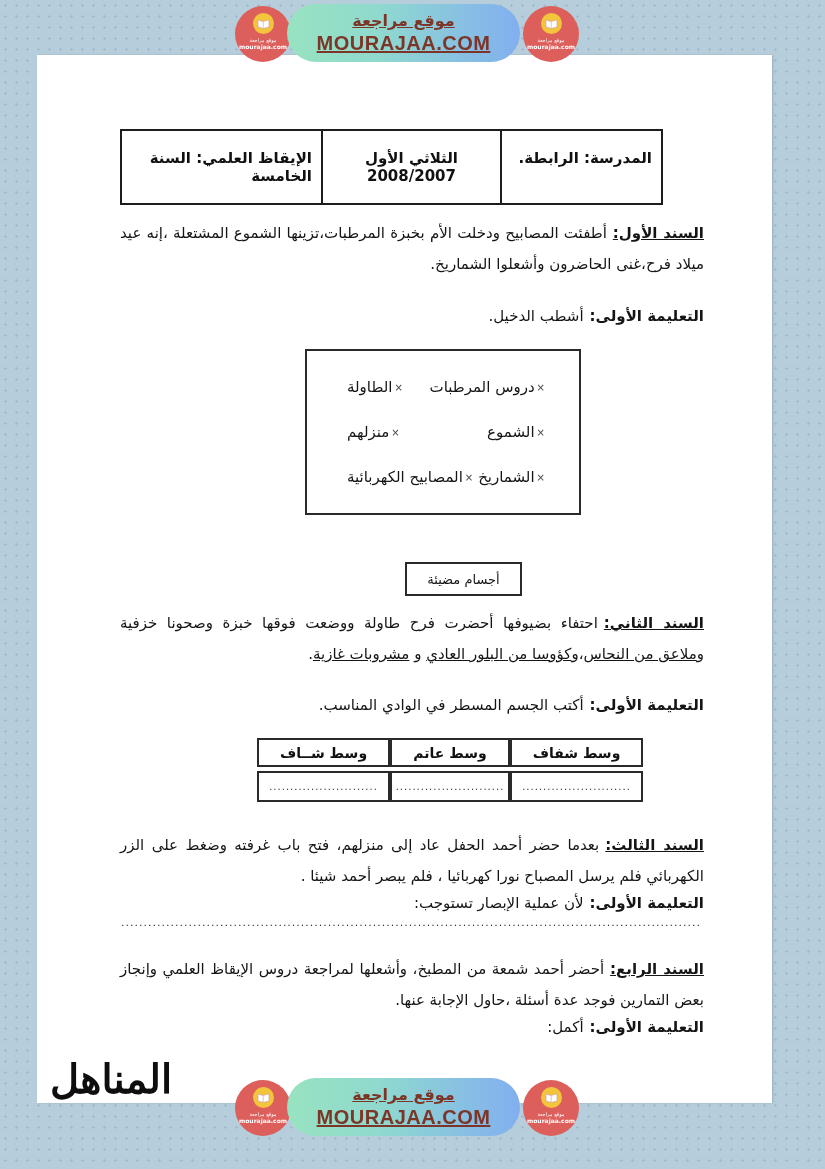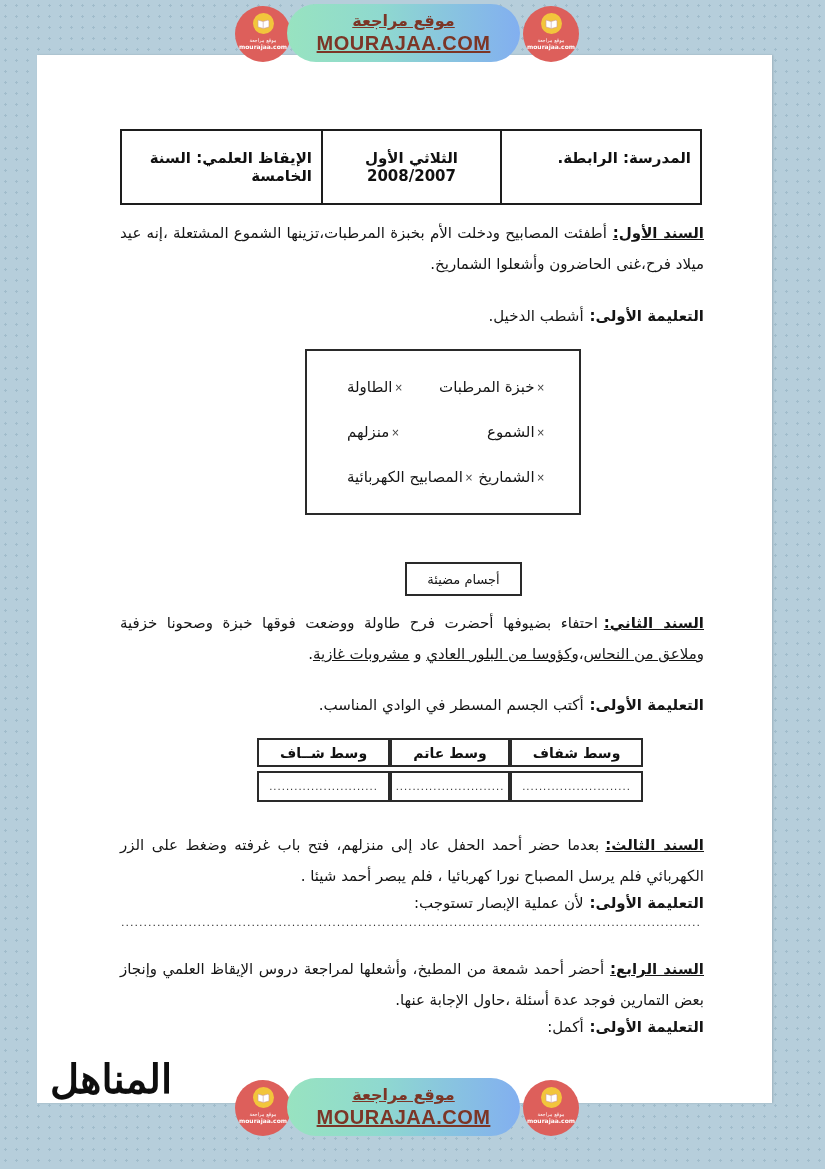--- a/index.html
+++ b/index.html
@@ -28,21 +28,21 @@
     display:flex;flex-direction:column;align-items:center;padding-top:7px;box-sizing:border-box;
     z-index:4;cursor:pointer;
   }
   .badge .coin{width:21px;height:21px;border-radius:50%;background:#f2c53c;display:flex;align-items:center;justify-content:center;}
   .badge .t1{color:#ffffff;font-size:5px;margin-top:3px;line-height:6px;}
   .badge .t2{color:#ffffff;font-size:6px;font-weight:bold;line-height:7px;}
   
   .htable{position:absolute;left:83px;top:74px;border-collapse:collapse;direction:rtl;}
   .htable td{border:2px solid #1d1d1d;font-size:15px;font-weight:bold;color:#111;
     padding:18px 9px;vertical-align:top;height:46px;box-sizing:border-box;}
-  .cell-school{width:200px;text-align:right;}
+  .cell-school{width:161px;text-align:right;}
   .cell-term{width:179px;text-align:center;}
   .cell-subject{width:201px;text-align:right;}
   
   .para,.inst{
     position:absolute;left:83px;width:584px;direction:rtl;text-align:justify;
     font-size:15px;line-height:31px;color:#151515;
   }
   .inst{text-align:right;}
   .stitle{font-weight:bold;text-decoration:underline;margin-left:6px;}
   .ilabel{font-weight:bold;margin-left:6px;}
@@ -129,21 +129,21 @@
 
     <div class="para" style="top:163px;">
       <span class="stitle">السند الأول:</span><span>أطفئت المصابيح ودخلت الأم بخبزة المرطبات،تزينها الشموع المشتعلة ،إنه عيد ميلاد فرح،غنى الحاضرون وأشعلوا الشماريخ.</span>
     </div>
     <div class="inst" style="top:246px;">
       <span class="ilabel">التعليمة الأولى:</span><span>أشطب الدخيل.</span>
     </div>
 
     <div class="wbox">
       <div class="wrow">
-        <span class="witem"><span class="xmark">×</span><span>خبزة المرطبات</span></span>
+        <span class="witem"><span class="xmark">×</span><span>دروس المرطبات</span></span>
         <span class="witem"><span class="xmark">×</span><span>الطاولة</span></span>
       </div>
       <div class="wrow">
         <span class="witem"><span class="xmark">×</span><span>الشموع</span></span>
         <span class="witem"><span class="xmark">×</span><span>منزلهم</span></span>
       </div>
       <div class="wrow">
         <span class="witem"><span class="xmark">×</span><span>الشماريخ</span></span>
         <span class="witem"><span class="xmark">×</span><span>المصابيح الكهربائية</span></span>
       </div>

